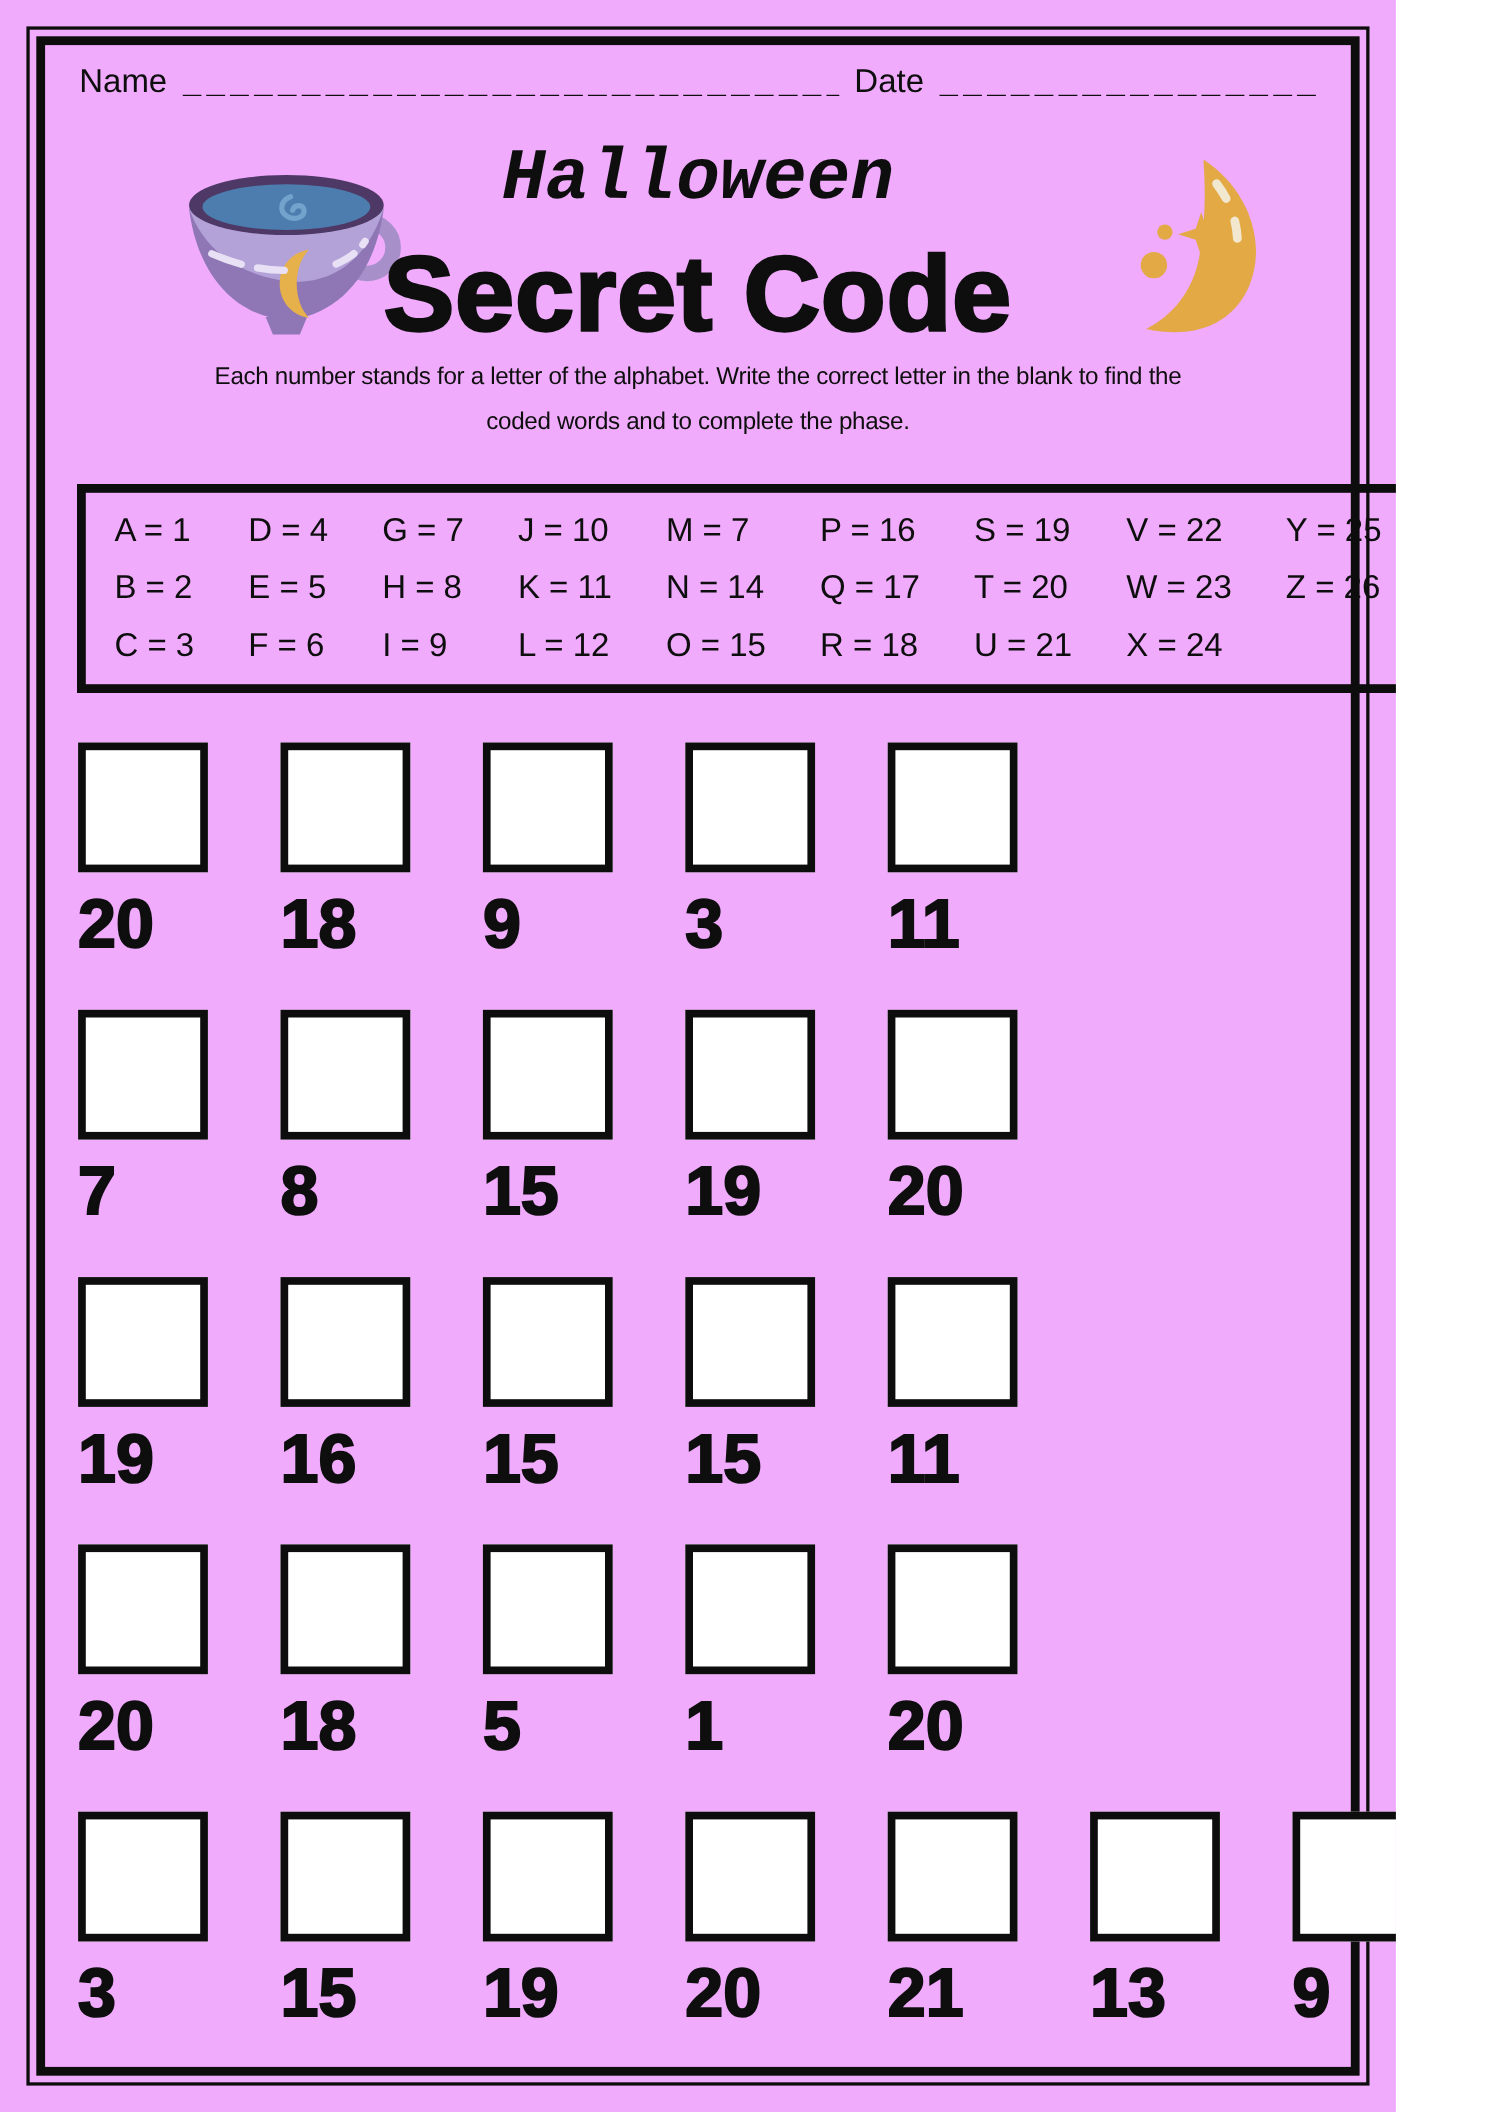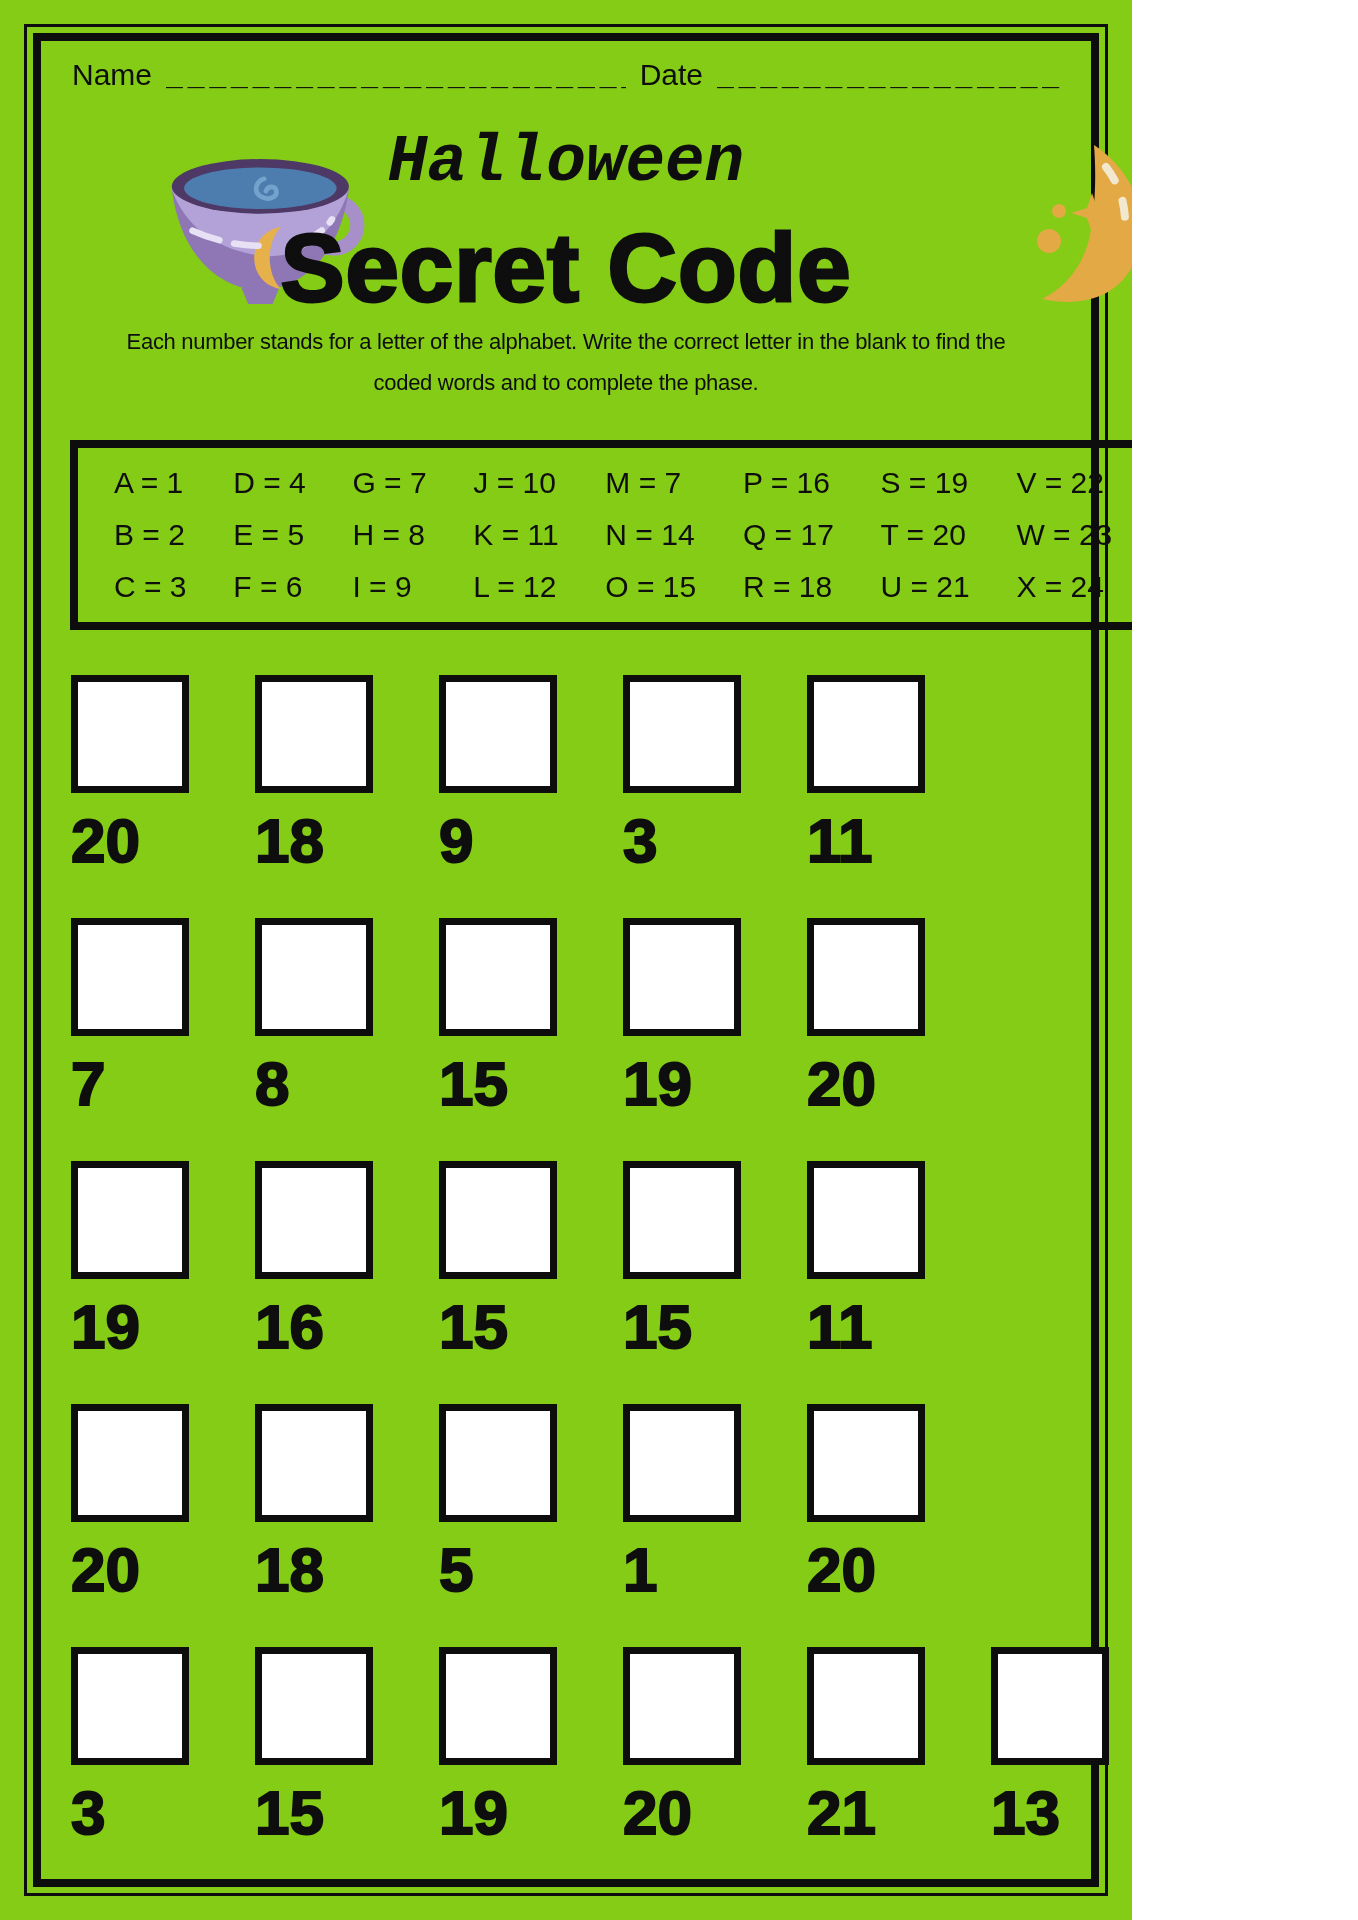--- a/index.html
+++ b/index.html
@@ -1,17 +1,17 @@
 <!DOCTYPE html>
 <html><head>
 <meta charset="utf-8">
 <style>
   html,body{margin:0;padding:0;background:#ffffff;}
   .page{
-    position:relative;width:1132px;height:1920px;background:#84cc16;
+    position:relative;width:1269px;height:1920px;background:#f0abfc;
     font-family:"Liberation Sans",sans-serif;color:#0e0e0e;overflow:hidden;
   }
   .b-outer{position:absolute;inset:24px;border:3px solid #0d0d0d;pointer-events:none;}
   .b-inner{position:absolute;inset:33px;border:8px solid #0d0d0d;pointer-events:none;}
 
   
   .topline{
     position:absolute;left:72px;right:68px;top:54px;
     display:flex;align-items:baseline;gap:14px;font-size:30px;line-height:1.4;
   }
@@ -39,21 +39,21 @@
     font-size:22px;line-height:1.85;letter-spacing:-0.3px;white-space:nowrap;
   }
 
   
   .keybox{
     position:absolute;left:70px;top:440px;width:1220px;height:190px;
     border:8px solid #0d0d0d;box-sizing:border-box;display:flex;align-items:center;
   }
   .keygrid{
     display:grid;grid-auto-flow:column;grid-template-rows:repeat(3,1fr);
-    width:100%;height:156px;padding:0 36px;box-sizing:border-box;
+    width:100%;height:156px;padding:0 26px;box-sizing:border-box;
     justify-content:space-between;align-content:center;font-size:30px;
   }
   .key-entry{display:flex;align-items:center;white-space:pre;}
 
   
   .puzzle{position:absolute;left:71px;top:675px;right:20px;}
   .word-row{display:flex;gap:66px;margin-bottom:46px;}
   .cell{width:118px;display:flex;flex-direction:column;align-items:flex-start;}
   .abox{width:118px;height:118px;border:7px solid #0d0d0d;box-sizing:border-box;background:#fff;}
   .num{

